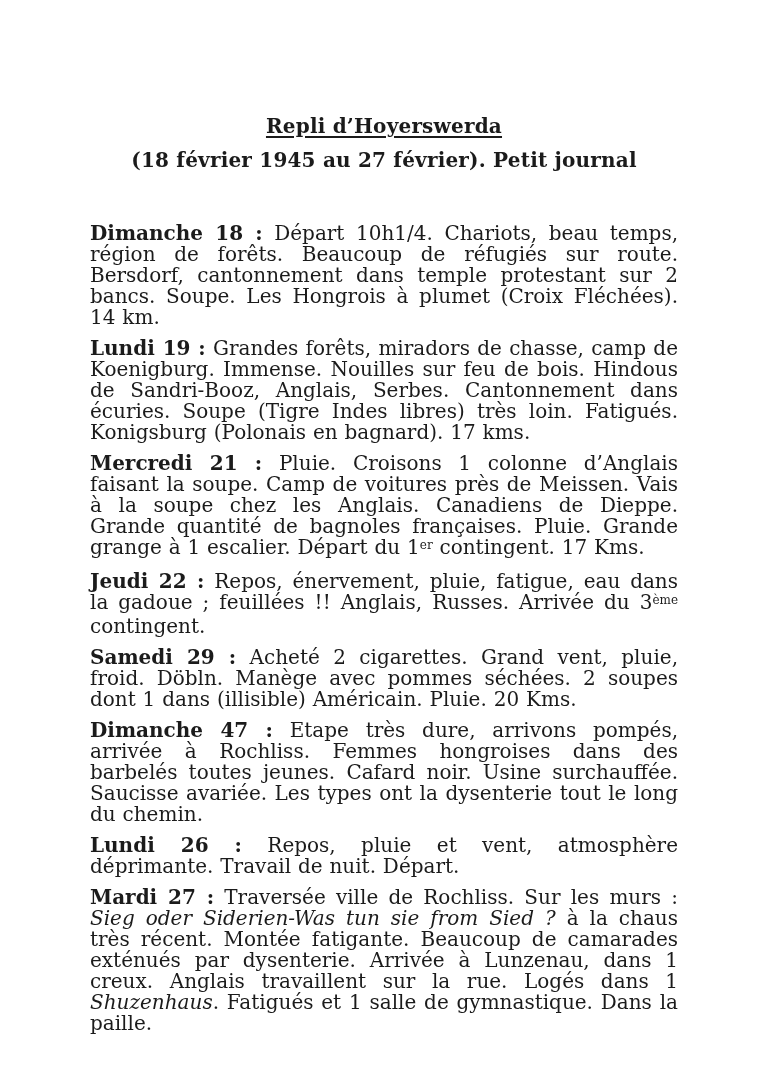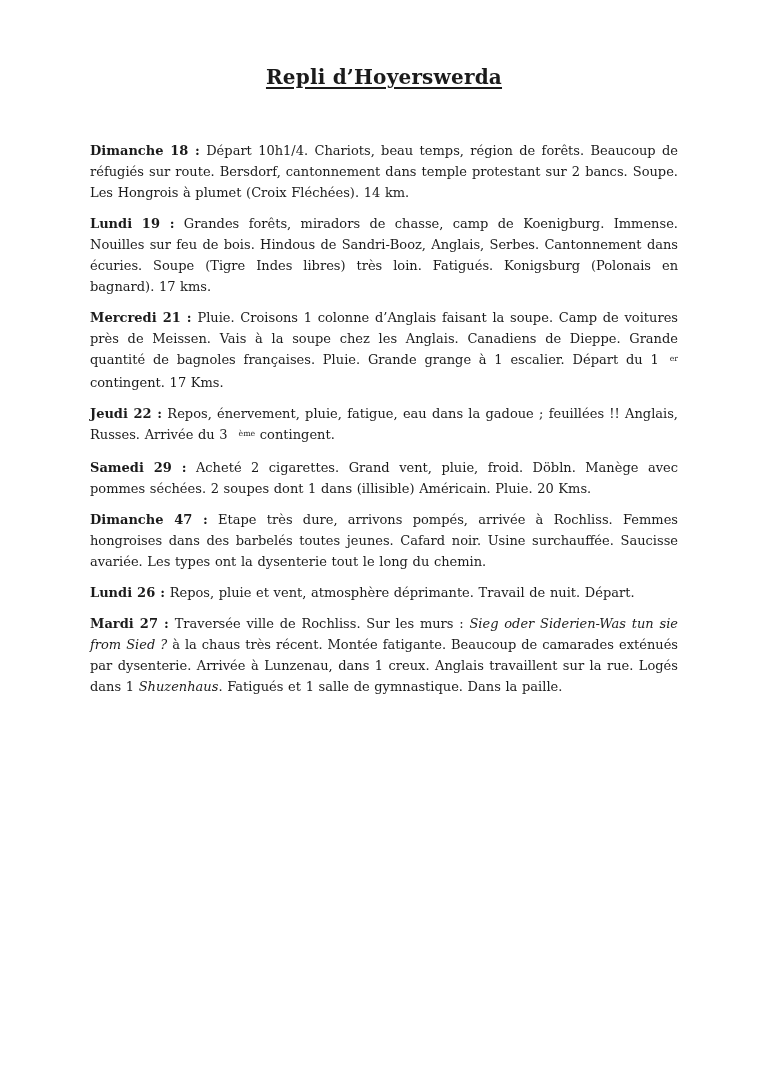--- a/index.html
+++ b/index.html
@@ -12,64 +12,64 @@
     width: 768px;
     height: 1086px;
     background: #ffffff;
     overflow: hidden;
     font-family: "DejaVu Serif", "Liberation Serif", serif;
     color: #1b1b1b;
   }
   .content {
     width: 588px;
     margin: 0 auto;
-    padding-top: 60px;
+    padding-top: 109px;
   }
   .title {
     margin: 0 0 46px 0;
     text-align: center;
     font-size: 20px;
     line-height: 34px;
     font-weight: bold;
     letter-spacing: 0.2px;
   }
   .title .t1 {
     text-decoration: underline;
     text-decoration-thickness: 2px;
     text-underline-offset: 3px;
   }
   .entry {
     margin: 0 0 10px 0;
-    font-size: 13px;
+    font-size: 20px;
     line-height: 21px;
     text-align: justify;
     hyphens: none;
     word-spacing: 0.5px;
   }
   .entry strong {
     font-weight: bold;
   }
   .sup {
     font-size: 0.6em;
     position: relative;
     top: -0.45em;
-    margin-left: 11px;
   }
   .italic {
     font-style: italic;
   }
 </style>
 </head>
 <body>
 
 <div class="page">
   <div class="content">
     <header>
       <h1 class="title">
         <span class="t1">Repli d’Hoyerswerda</span><br>
+        <span class="t2">(18 février 1945 au 27 février). Petit journal</span>
       </h1>
     </header>
     <section>
         <p class="entry"><strong>Dimanche 18 :</strong> <span>Départ 10h1/4. Chariots, beau temps, région de forêts. Beaucoup de réfugiés sur route. Bersdorf, cantonnement dans temple protestant sur 2 bancs. Soupe. Les Hongrois à plumet (Croix Fléchées). 14 km.</span></p>
         <p class="entry"><strong>Lundi 19 :</strong> <span>Grandes forêts, miradors de chasse, camp de Koenigburg. Immense. Nouilles sur feu de bois. Hindous de Sandri-Booz, Anglais, Serbes. Cantonnement dans écuries. Soupe (Tigre Indes libres) très loin. Fatigués. Konigsburg (Polonais en bagnard). 17 kms.</span></p>
         <p class="entry"><strong>Mercredi 21 :</strong> <span>Pluie. Croisons 1 colonne d’Anglais faisant la soupe. Camp de voitures près de Meissen. Vais à la soupe chez les Anglais. Canadiens de Dieppe. Grande quantité de bagnoles françaises. Pluie. Grande grange à 1 escalier. Départ du 1</span><span class="sup">er</span><span> contingent. 17 Kms.</span></p>
         <p class="entry"><strong>Jeudi 22 :</strong> <span>Repos, énervement, pluie, fatigue, eau dans la gadoue ; feuillées !! Anglais, Russes. Arrivée du 3</span><span class="sup">ème</span><span> contingent.</span></p>
         <p class="entry"><strong>Samedi 29 :</strong> <span>Acheté 2 cigarettes. Grand vent, pluie, froid. Döbln. Manège avec pommes séchées. 2 soupes dont 1 dans (illisible) Américain. Pluie. 20 Kms.</span></p>
         <p class="entry"><strong>Dimanche 47 :</strong> <span>Etape très dure, arrivons pompés, arrivée à Rochliss. Femmes hongroises dans des barbelés toutes jeunes. Cafard noir. Usine surchauffée. Saucisse avariée. Les types ont la dysenterie tout le long du chemin.</span></p>
         <p class="entry"><strong>Lundi 26 :</strong> <span>Repos, pluie et vent, atmosphère déprimante. Travail de nuit. Départ.</span></p>

